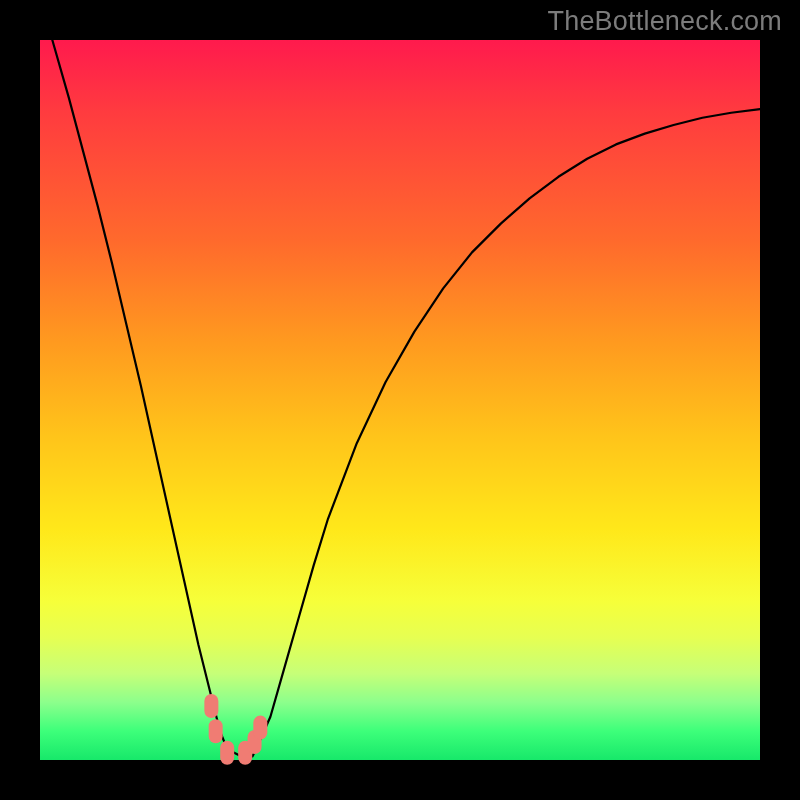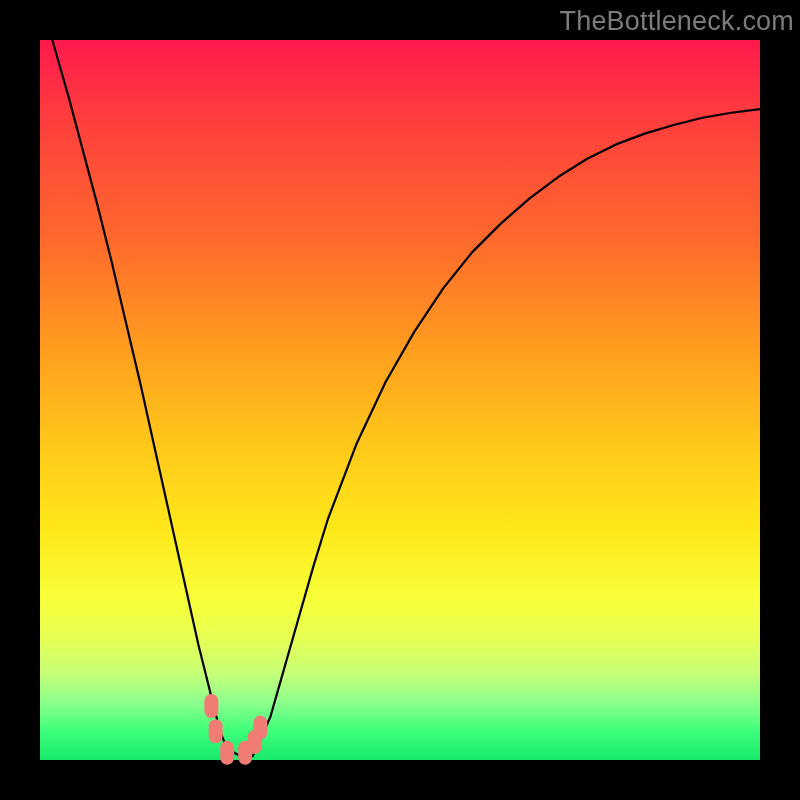--- a/index.html
+++ b/index.html
@@ -29,21 +29,21 @@
       #e6ff52 83%,
       #c6ff78 88%,
       #8cff8c 92%,
       #3dff7a 96%,
       #17e86a 100%
     );
   }
   .watermark {
     position: absolute;
     top: 6px;
-    right: 6px;
+    right: 18px;
     color: #7c7c7c;
     font-size: 27px;
     letter-spacing: 0.2px;
     font-weight: 500;
     user-select: none;
   }
   svg.plot {
     position: absolute;
     left: 0;
     top: 0;

